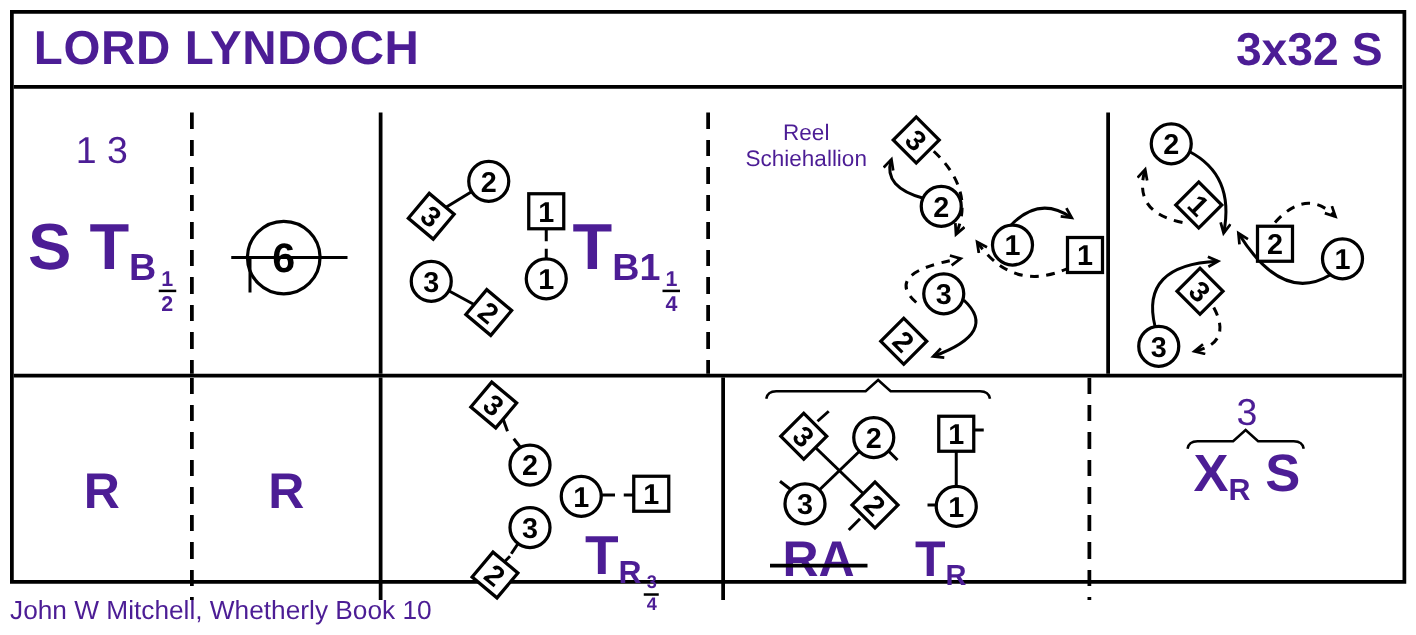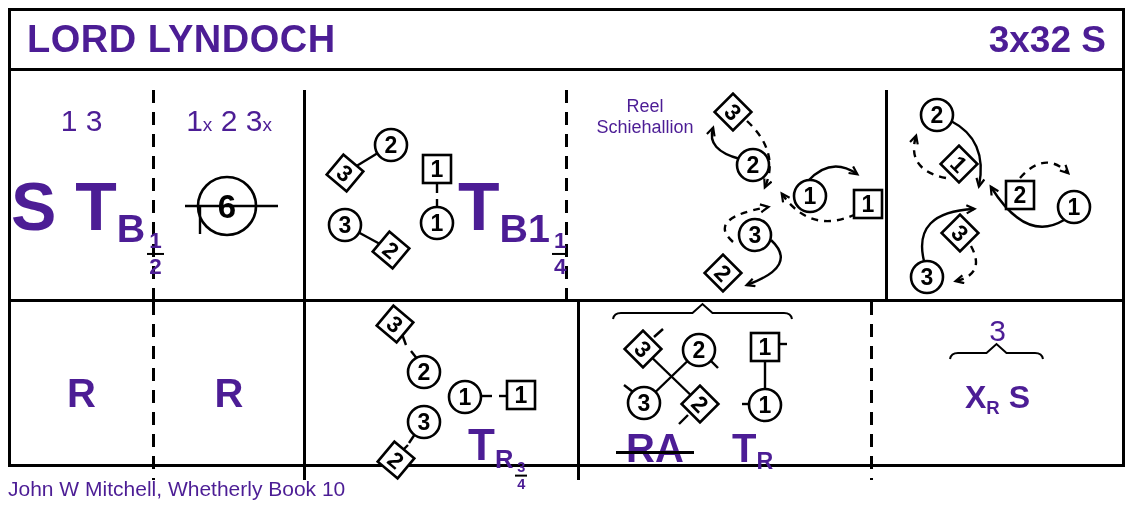--- a/index.html
+++ b/index.html
@@ -12,21 +12,21 @@
   .hdr .code{font-size:37px;font-weight:bold;text-align:right;}
   .grid{position:absolute;left:0;top:63px;width:902px;height:390px;margin-top:16px;}
   .cell{position:absolute;}
   .hdiv{position:absolute;left:0;top:209px;width:1111px;height:3px;background:#000;}
   .vdiv{position:absolute;width:3px;}
   .vdiv.solid{background:#000;}
   .vdiv.dash{background:repeating-linear-gradient(to bottom,#000 0 13px,transparent 13px 22px);}
   .r1{top:0;height:209px;} .r2{top:212px;height:178px;}
   .toprow{position:absolute;left:0;top:14px;width:100%;text-align:center;font-size:30px;font-weight:400;white-space:nowrap;}
   .toprow .small{font-size:19px;}
-  .nota{position:absolute;font-weight:bold;line-height:1;white-space:nowrap;font-size:68px;}
+  .nota{position:absolute;font-weight:bold;line-height:1;white-space:nowrap;font-size:52px;}
   .nota .main{font-size:1em;}
   .nota .sub{display:inline-block;font-size:.58em;transform:translateY(.3em);}
   .nota .frac{display:inline-flex;flex-direction:column;align-items:center;font-size:.33em;line-height:1.05;
               transform:translateY(.8em);margin-left:2px;}
   .nota .fn{border-bottom:2px solid #000;padding:0 2px;}
   .nota.center{left:0;width:100%;text-align:center;}
   .strike{position:relative;display:inline-block;}
   .strike::after{content:"";position:absolute;left:-10px;right:-10px;top:.58em;height:3px;background:#000;}
   .schx{position:absolute;left:12px;top:6px;width:130px;text-align:center;font-size:18px;line-height:1.15;}
   .bracelbl{position:absolute;left:0;top:12px;width:100%;text-align:center;font-size:30px;font-weight:400;}
@@ -60,21 +60,20 @@
 
       <div class="cell r1" style="left:0;width:141px;">
         <div class="toprow"><span>1 3</span></div>
         <div class="nota center" style="top:82px;"><span class="main">S</span>&nbsp;<span class="main">T</span><span class="sub">B</span><span class="frac">
               <span class="fn">1</span>
               <span class="fd">2</span>
             </span></div>
       </div>
 
       <div class="cell r1" style="left:144px;width:148px;">
-        <div class="toprow"><span class="main">1</span><span class="small">x</span>&nbsp;<span class="main">2</span>&nbsp;<span class="main">3</span><span class="small">x</span></div>
         <div class="diag">
             <svg viewBox="0 0 148 209" width="148" height="209">
               <defs>
                 <marker id="ah-r1c2" markerWidth="12" markerHeight="12" refX="8.5" refY="5" orient="auto" markerUnits="userSpaceOnUse">
                   <path d="M1,1 L9,5 L1,9" fill="none" stroke="#000000" stroke-width="2.2"></path>
                 </marker>
               </defs>
               <path d="M30,116 L123,116" fill="none" stroke="#000000" stroke-width="2.4"></path>
               <path d="M45,116 L45,144" fill="none" stroke="#000000" stroke-width="2.4"></path>
               <g transform="translate(72,116) rotate(0)">
@@ -324,21 +323,21 @@
         <div class="diag">
             <svg viewBox="0 0 249 178" width="249" height="178">
               <defs>
                 <marker id="ah-r2c5" markerWidth="12" markerHeight="12" refX="8.5" refY="5" orient="auto" markerUnits="userSpaceOnUse">
                   <path d="M1,1 L9,5 L1,9" fill="none" stroke="#000000" stroke-width="2.2"></path>
                 </marker>
               </defs>
               <path d="M77,57 Q78,51 85,51 L113.5,51 L123.5,42 L133.5,51 L162,51 Q169,51 170,57" fill="none" stroke="#000000" stroke-width="2"></path>
             </svg>
           </div>
-        <div class="nota center" style="top:79px;font-size:32px;"><span class="main">X</span><span class="sub">R</span>&nbsp;<span class="main">S</span></div>
+        <div class="nota center" style="top:56px;font-size:42px;"><span class="main">X</span><span class="sub">R</span>&nbsp;<span class="main">S</span></div>
       </div>
 
     </div>
   </div>
 
   <div class="footer">
     <div>John W Mitchell, Whetherly Book 10</div>
   </div>
 
 </div>

